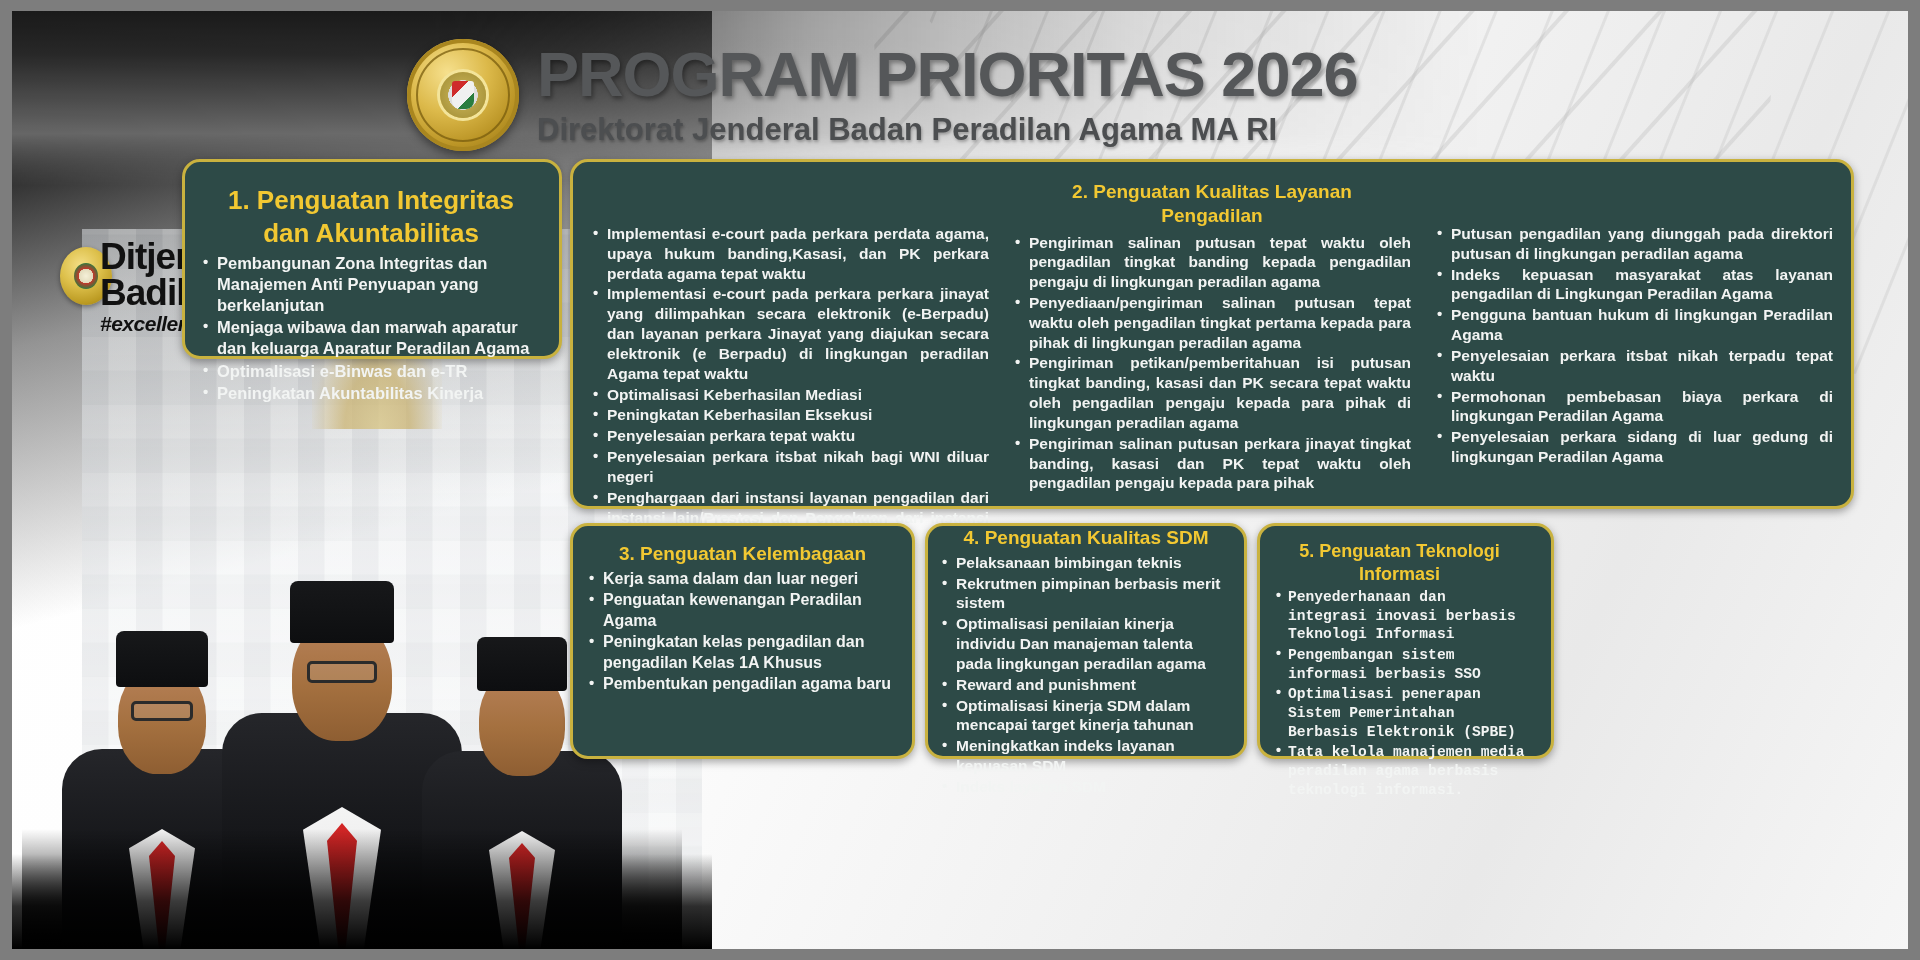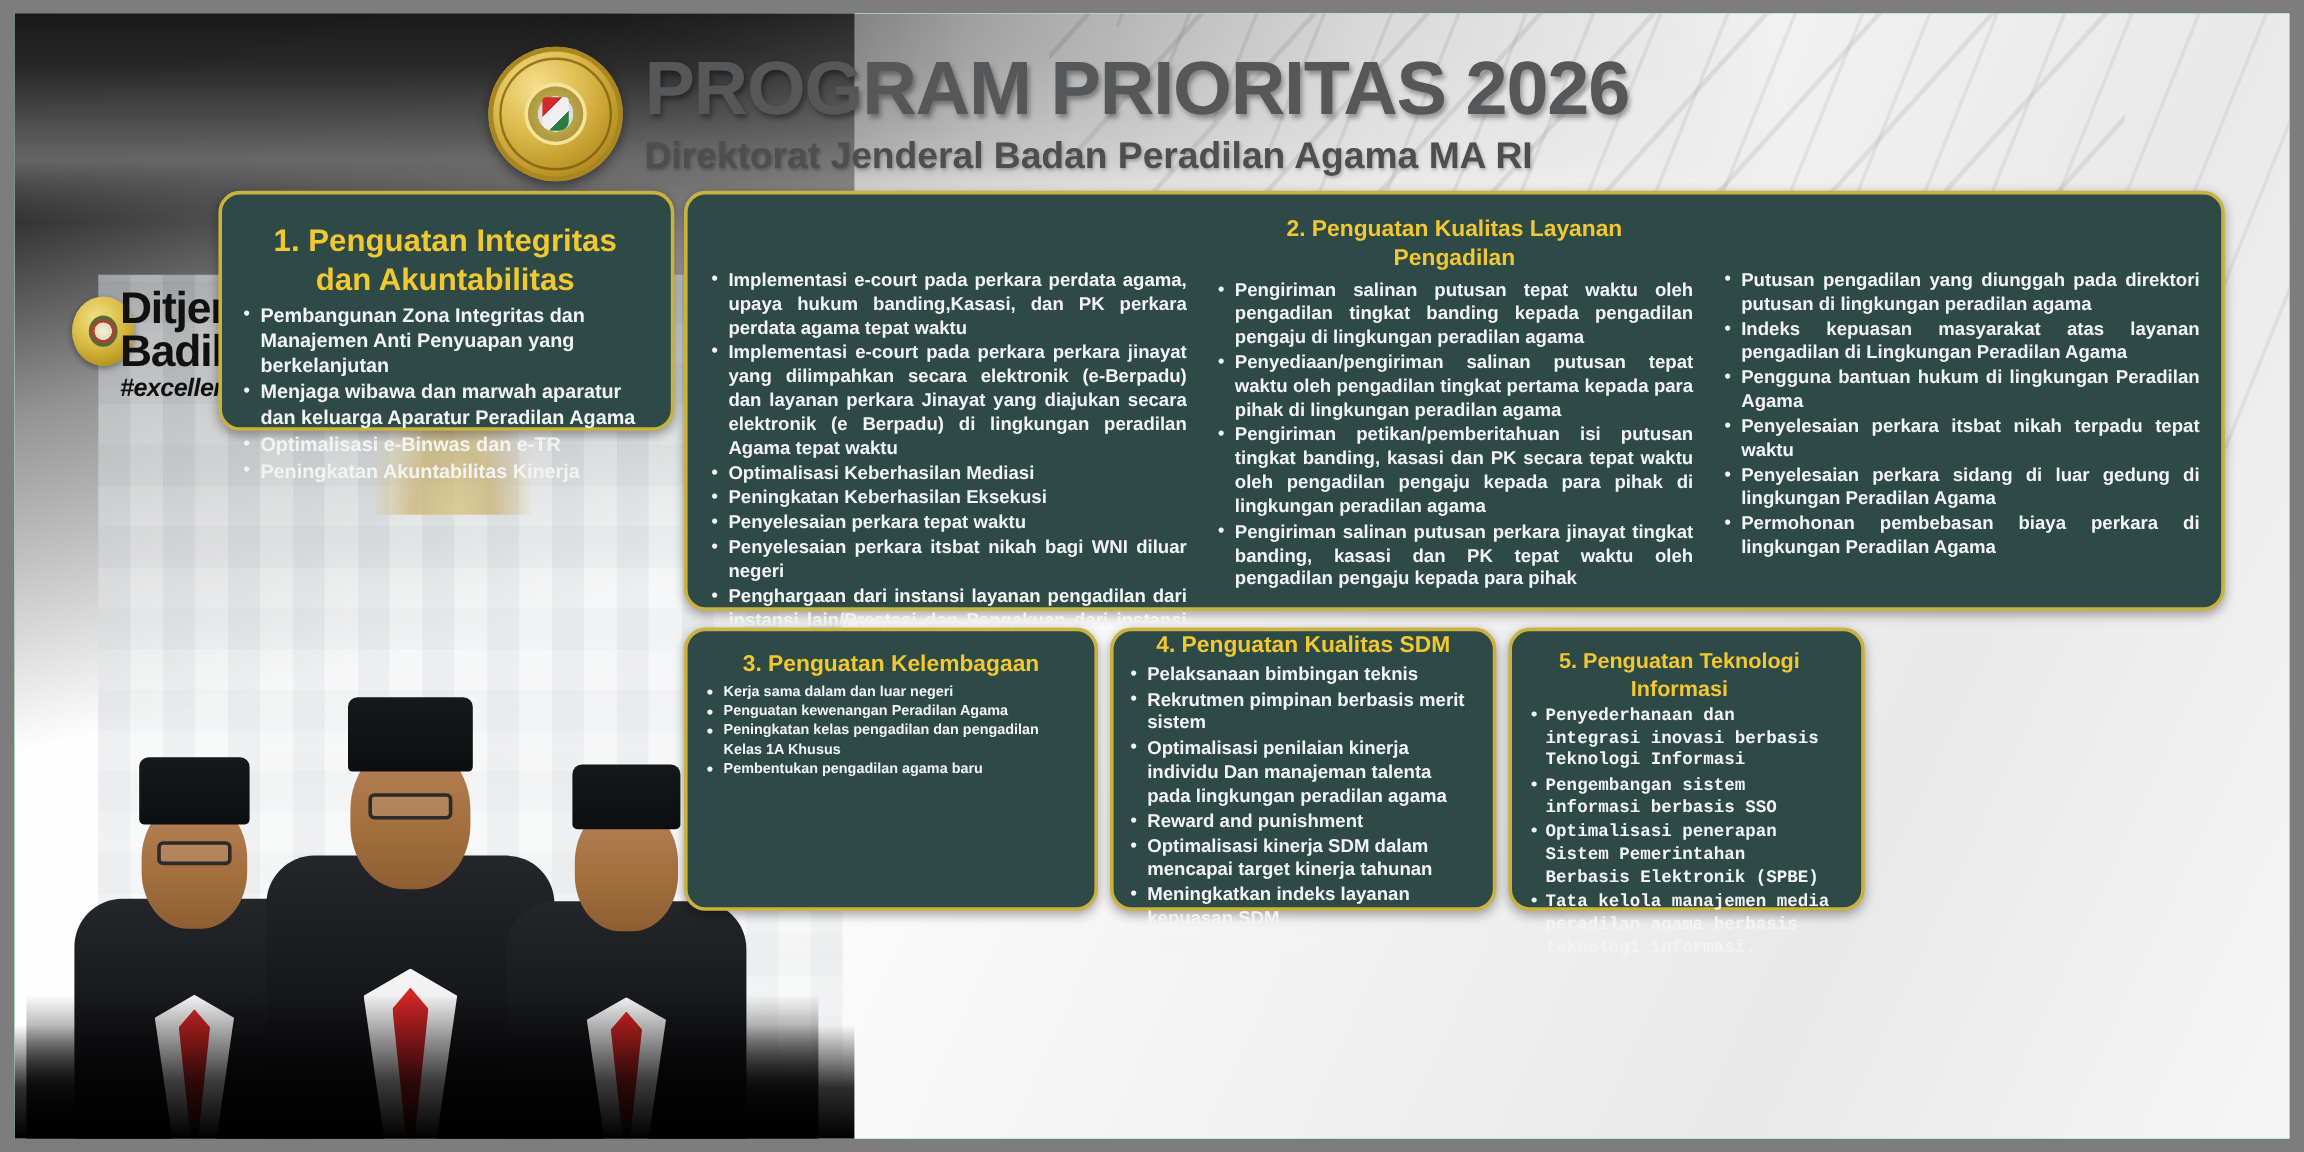--- a/index.html
+++ b/index.html
@@ -20,21 +20,21 @@
     display: flex;
     align-items: center;
     justify-content: center;
   }
 
   .poster {
     position: relative;
     width: 1896px;
     height: 938px;
     overflow: hidden;
-    background: #86efac;
+    background: #84cc16;
   }
 
   
   .bg-base {
     position: absolute;
     inset: 0;
     background:
       linear-gradient(115deg, #ffffff 0%, #fdfdfd 40%, #f2f2f2 62%, #e9e9e9 80%, #f6f6f6 100%);
   }
   .bg-swoosh {
@@ -285,21 +285,21 @@
   #card2 .col-wrap { display: flex; gap: 24px; height: 100%; }
   #card2 .col { width: 33.33%; position: relative; }
   #card2 .card-title { font-size: 19px; margin-bottom: 5px; }
   #card2 .bullets { font-size: 15.5px; }
   #card2 .col-1 .bullets { margin-top: 44px; }
   #card2 .col-3 .bullets { margin-top: 44px; }
 
   
   #card3 { left: 558px; top: 512px; width: 345px; height: 236px; padding: 16px 14px 10px 14px; }
   #card3 .card-title { font-size: 19px; margin-bottom: 3px; }
-  #card3 .bullets { font-size: 12px; }
+  #card3 .bullets { font-size: 16px; }
 
   #card4 { left: 913px; top: 512px; width: 322px; height: 236px; padding: 0 12px 8px 12px; }
   #card4 .card-title { font-size: 19px; margin-bottom: 3px; }
   #card4 .bullets { font-size: 15.5px; }
 
   #card5 { left: 1245px; top: 512px; width: 297px; height: 236px; padding: 14px 24px 8px 12px; }
   #card5 .card-title { font-size: 18px; margin-bottom: 3px; }
   #card5 .bullets { font-size: 14.6px; }
   #card5 .bullets li { margin-bottom: 2px; font-family: Liberation Mono, monospace; }
 </style>
@@ -398,22 +398,22 @@
             <li>Pengiriman salinan putusan perkara jinayat tingkat banding, kasasi dan PK tepat waktu oleh pengadilan pengaju kepada para pihak</li>
           </ul>
         </div>
 
         <div class="col col-3">
           <ul class="bullets justify">
             <li>Putusan pengadilan yang diunggah pada direktori putusan di lingkungan peradilan agama</li>
             <li>Indeks kepuasan masyarakat atas layanan pengadilan di Lingkungan Peradilan Agama</li>
             <li>Pengguna bantuan hukum di lingkungan Peradilan Agama</li>
             <li>Penyelesaian perkara itsbat nikah terpadu tepat waktu</li>
+            <li>Permohonan pembebasan biaya perkara di lingkungan Peradilan Agama</li>
             <li>Penyelesaian perkara sidang di luar gedung di lingkungan Peradilan Agama</li>
-            <li>Permohonan pembebasan biaya perkara di lingkungan Peradilan Agama</li>
           </ul>
         </div>
 
       </div>
     </div>
 
     <div class="card" id="card3">
       <div class="card-title">3. Penguatan Kelembagaan</div>
       <ul class="bullets">
         <li>Kerja sama dalam dan luar negeri</li>

